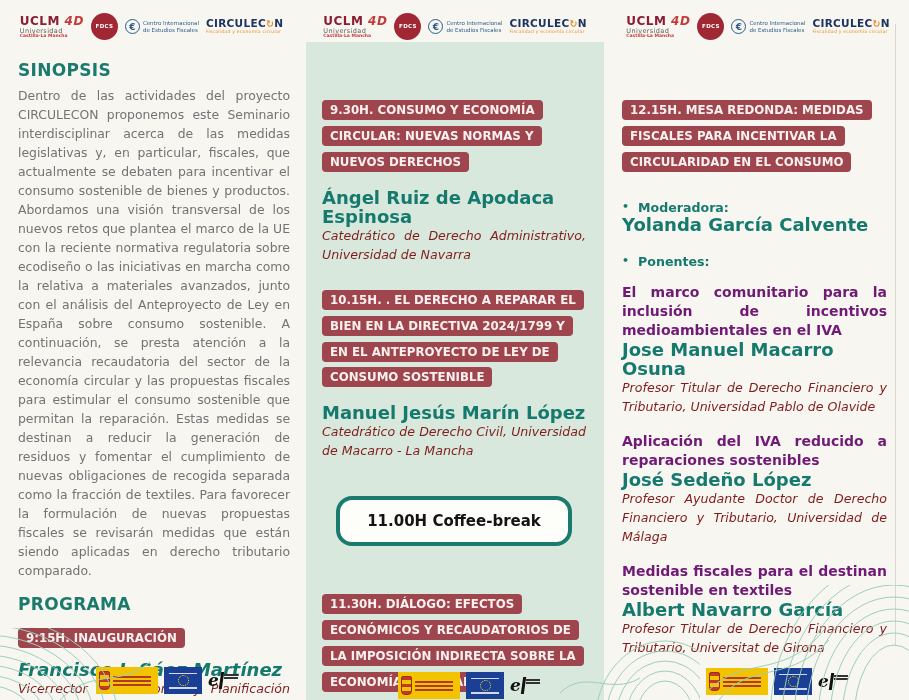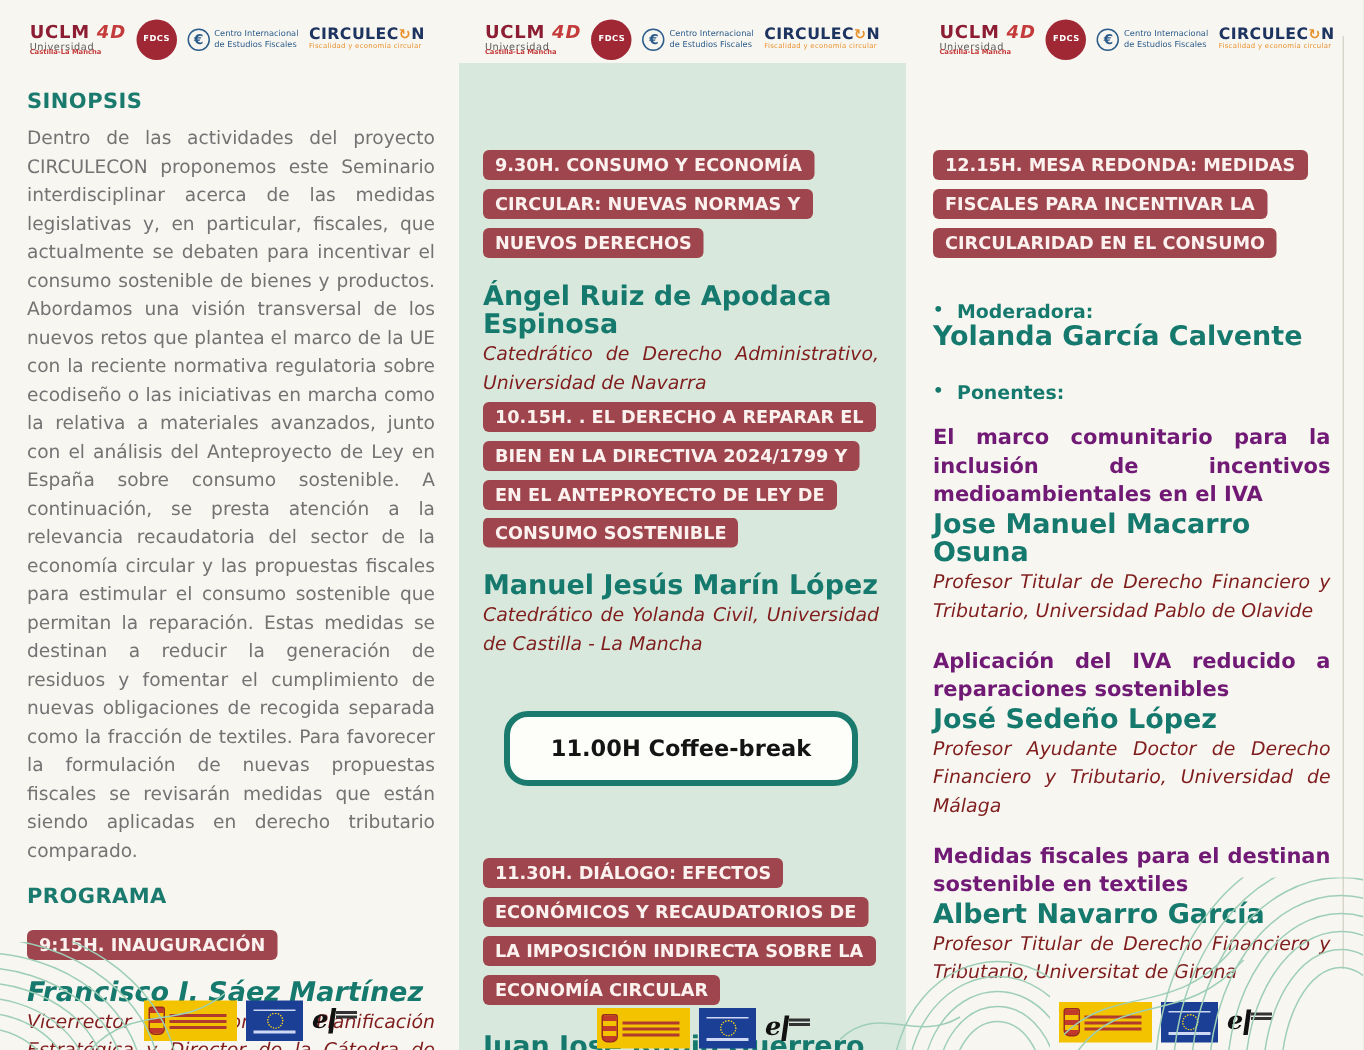--- a/index.html
+++ b/index.html
@@ -29,21 +29,21 @@
   .lg-cief { display:flex; align-items:center; gap:3px; }
   .cief-mark { width:15px; height:15px; border-radius:50%; border:1.5px solid #2b5c8a; color:#2b5c8a;
                font-size:9px; font-weight:bold; display:flex; align-items:center; justify-content:center; }
   .cief-txt { font-size:5.5px; color:#2b5c8a; line-height:1.25; }
   .lg-circ { line-height:1; text-align:left; }
   .circ-top { font-size:10.5px; font-weight:bold; color:#1d3461; letter-spacing:0.3px; white-space:nowrap; }
   .circ-o { color:#e8912d; font-size:9.5px; }
   .circ-tag { font-size:4.6px; color:#e8912d; margin-top:2px; letter-spacing:0.2px; }
 
   
-  .sec-title { color:#1b7a6e; font-size:14px; font-weight:bold; letter-spacing:0.3px; }
+  .sec-title { color:#1b7a6e; font-size:17px; font-weight:bold; letter-spacing:0.3px; }
   .just { text-align:justify; }
   .body-txt { color:#737373; font-size:12.4px; line-height:19px; }
   .badge-wrap { line-height:1.62; }
   .badge {
     display:inline; background:#9e454e; color:#fbf1ee; font-weight:bold; font-size:11.8px;
     padding:3px 8px; border-radius:4px;
     -webkit-box-decoration-break:clone; box-decoration-break:clone;
   }
   .name { color:#15796d; font-weight:bold; font-size:18px; line-height:19px; }
   .name-i { font-style:italic; }
@@ -77,21 +77,21 @@
   .aei-bar { width:3px; height:17px; background:#111; transform:skewX(-8deg); }
   .aei-sub { display:flex; flex-direction:column; gap:1.5px; margin-top:2px; }
   .aei-sub span { display:block; width:14px; height:1.5px; background:#333; }
 
   
   .wave { position:absolute; pointer-events:none; }
   .wave path, .wave ellipse { stroke:#9ecfb6; fill:none; stroke-width:1; }
 
   
   .mt6{margin-top:6px;} .mt10{margin-top:10px;} .mt14{margin-top:14px;} .mt16{margin-top:16px;}
-  .mt20{margin-top:20px;} .mt22{} .mt26{margin-top:26px;} .mt44{margin-top:44px;}
+  .mt20{margin-top:20px;} .mt22{margin-top:22px;} .mt26{margin-top:26px;} .mt44{margin-top:44px;}
   .mt52{margin-top:52px;}
 </style>
 </head>
 <body>
 
 <div class="page">
 
   <div class="green-panel"></div>
   <div class="fold-line"></div>
 
@@ -156,21 +156,21 @@
       </div>
     </div>
 
     <div class="pad-m">
       <div class="badge-wrap mt52"><span class="badge">9.30H. CONSUMO Y ECONOMÍA CIRCULAR: NUEVAS NORMAS Y NUEVOS DERECHOS</span></div>
       <div class="name mt14">Ángel Ruiz de Apodaca Espinosa</div>
       <div class="role just">Catedrático de Derecho Administrativo, Universidad de Navarra</div>
 
       <div class="badge-wrap mt22"><span class="badge">10.15H. . EL DERECHO A REPARAR EL BIEN EN LA DIRECTIVA 2024/1799 Y EN EL ANTEPROYECTO DE LEY DE CONSUMO SOSTENIBLE</span></div>
       <div class="name mt14">Manuel Jesús Marín López</div>
-      <div class="role just">Catedrático de Yolanda Civil, Universidad de Castilla - La Mancha</div>
+      <div class="role just">Catedrático de Derecho Civil, Universidad de Macarro - La Mancha</div>
 
       <div class="coffee">11.00H Coffee-break</div>
 
       <div class="badge-wrap mt44"><span class="badge">11.30H. DIÁLOGO: EFECTOS ECONÓMICOS Y RECAUDATORIOS DE LA IMPOSICIÓN INDIRECTA SOBRE LA ECONOMÍA CIRCULAR</span></div>
       <div class="name mt16">Juan José Rubio Guerrero</div>
 
     </div>
   </div>
 
   <div class="col col-right">

